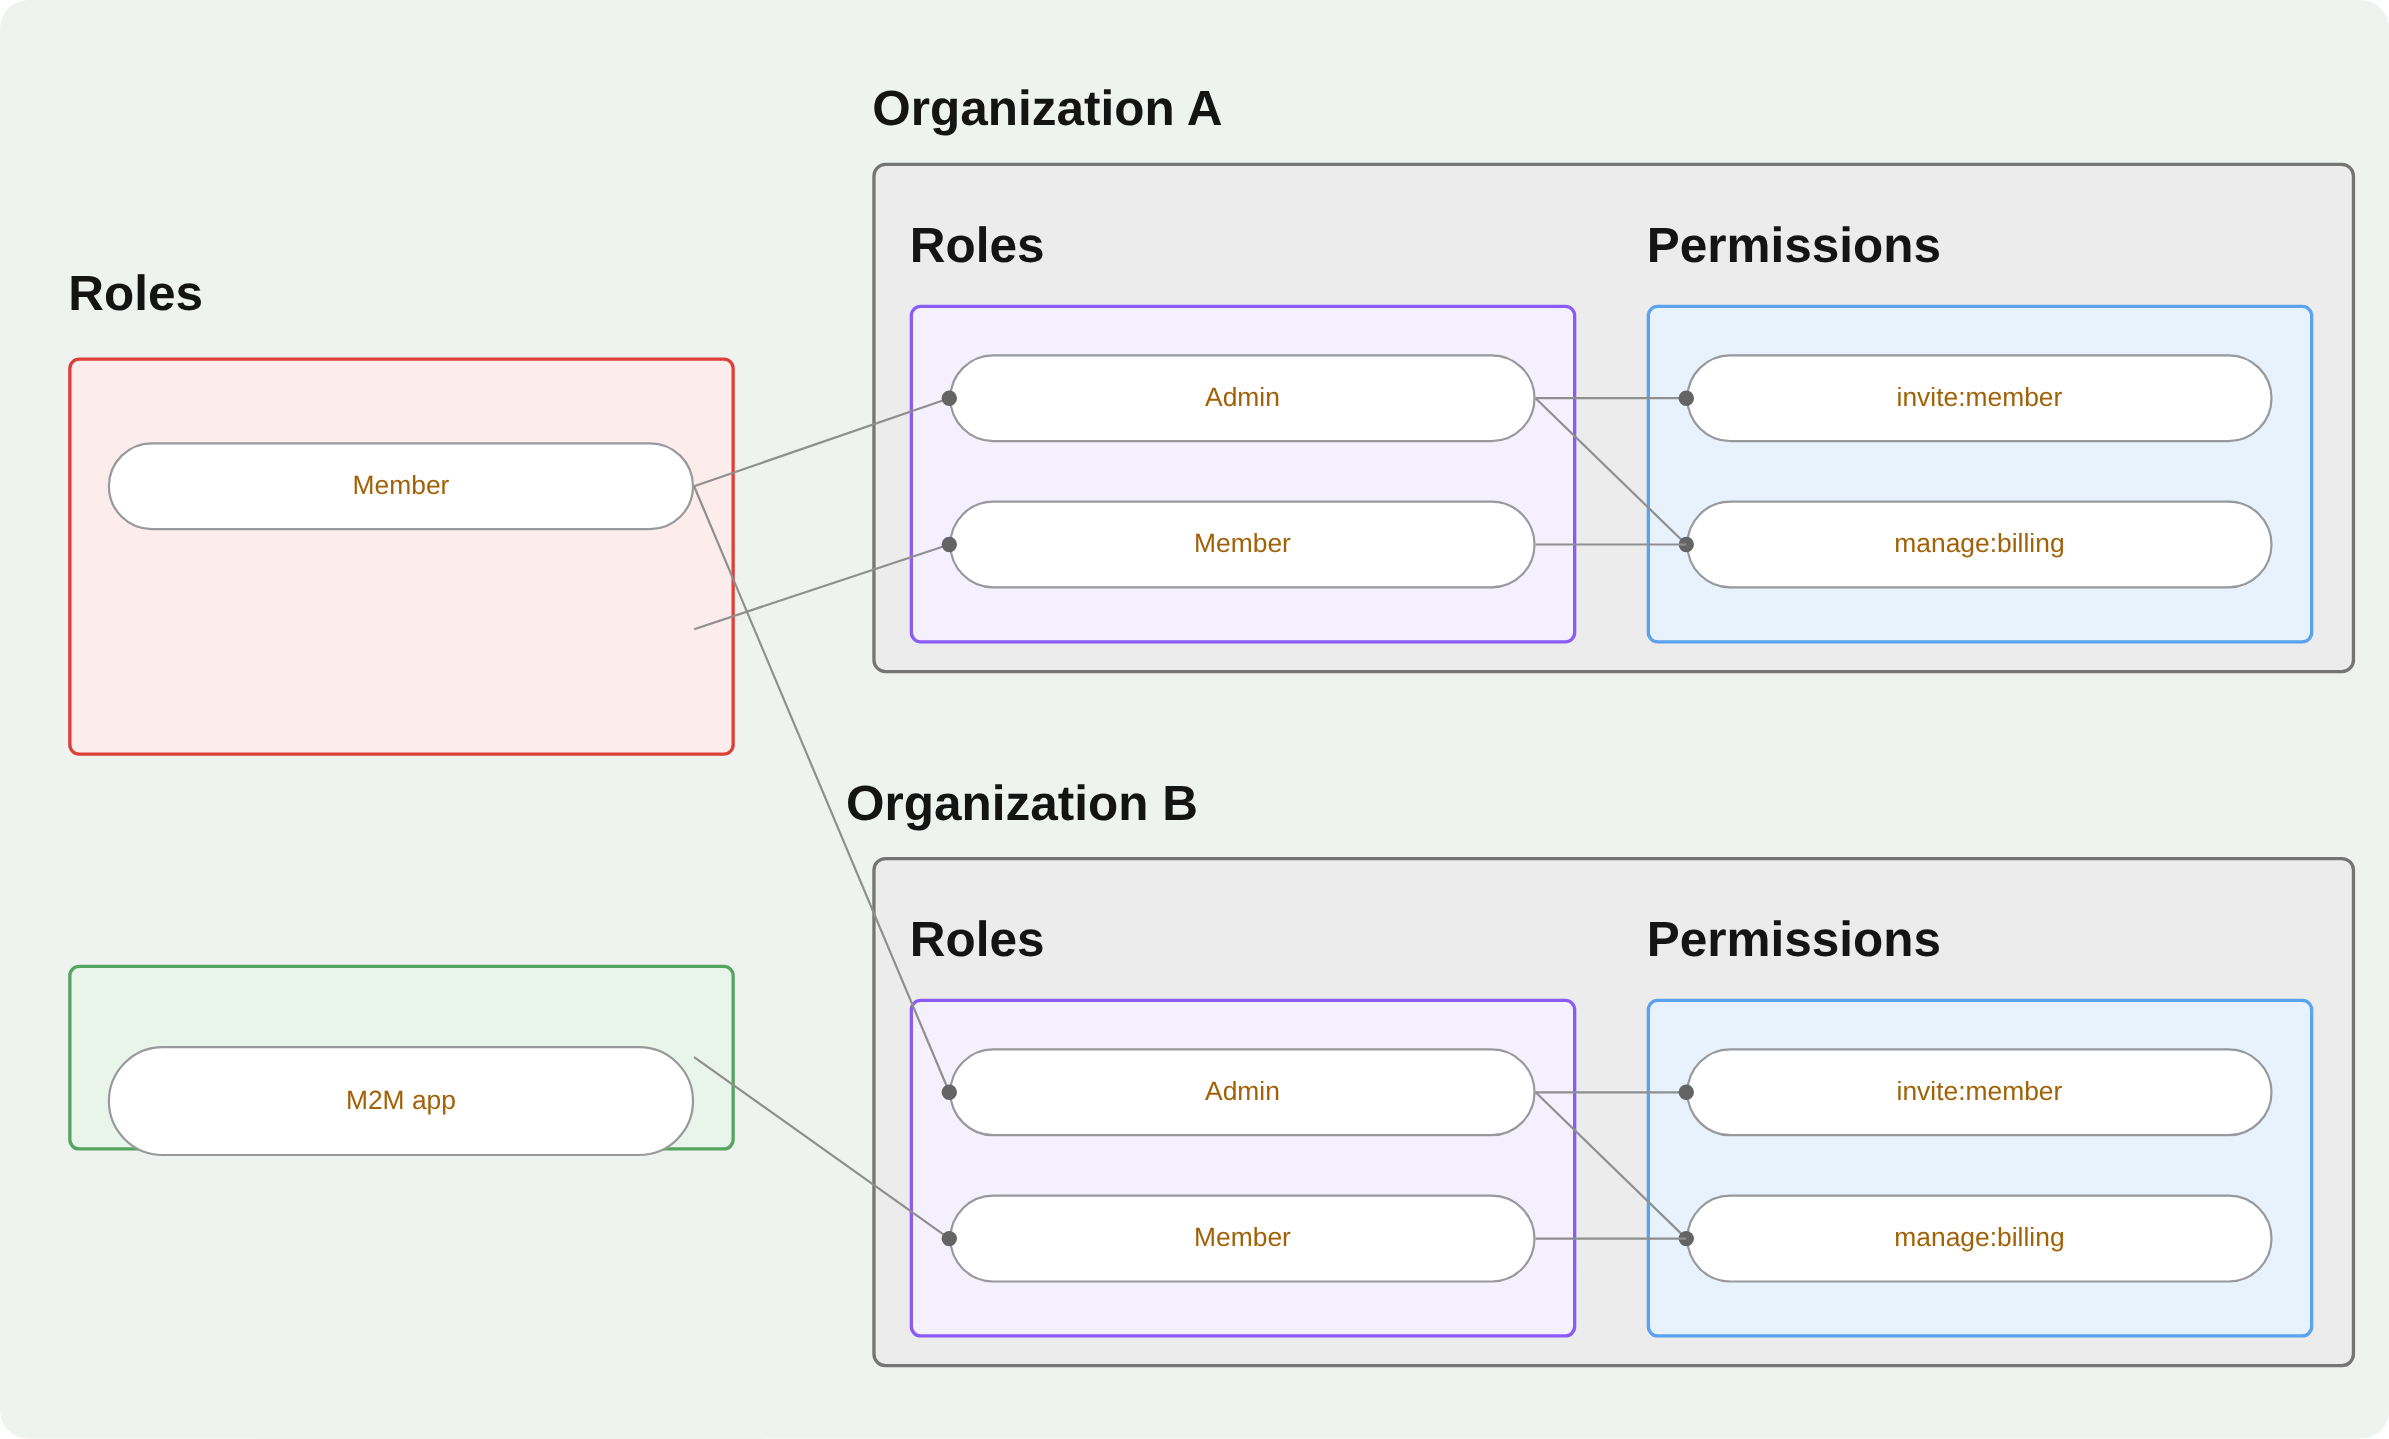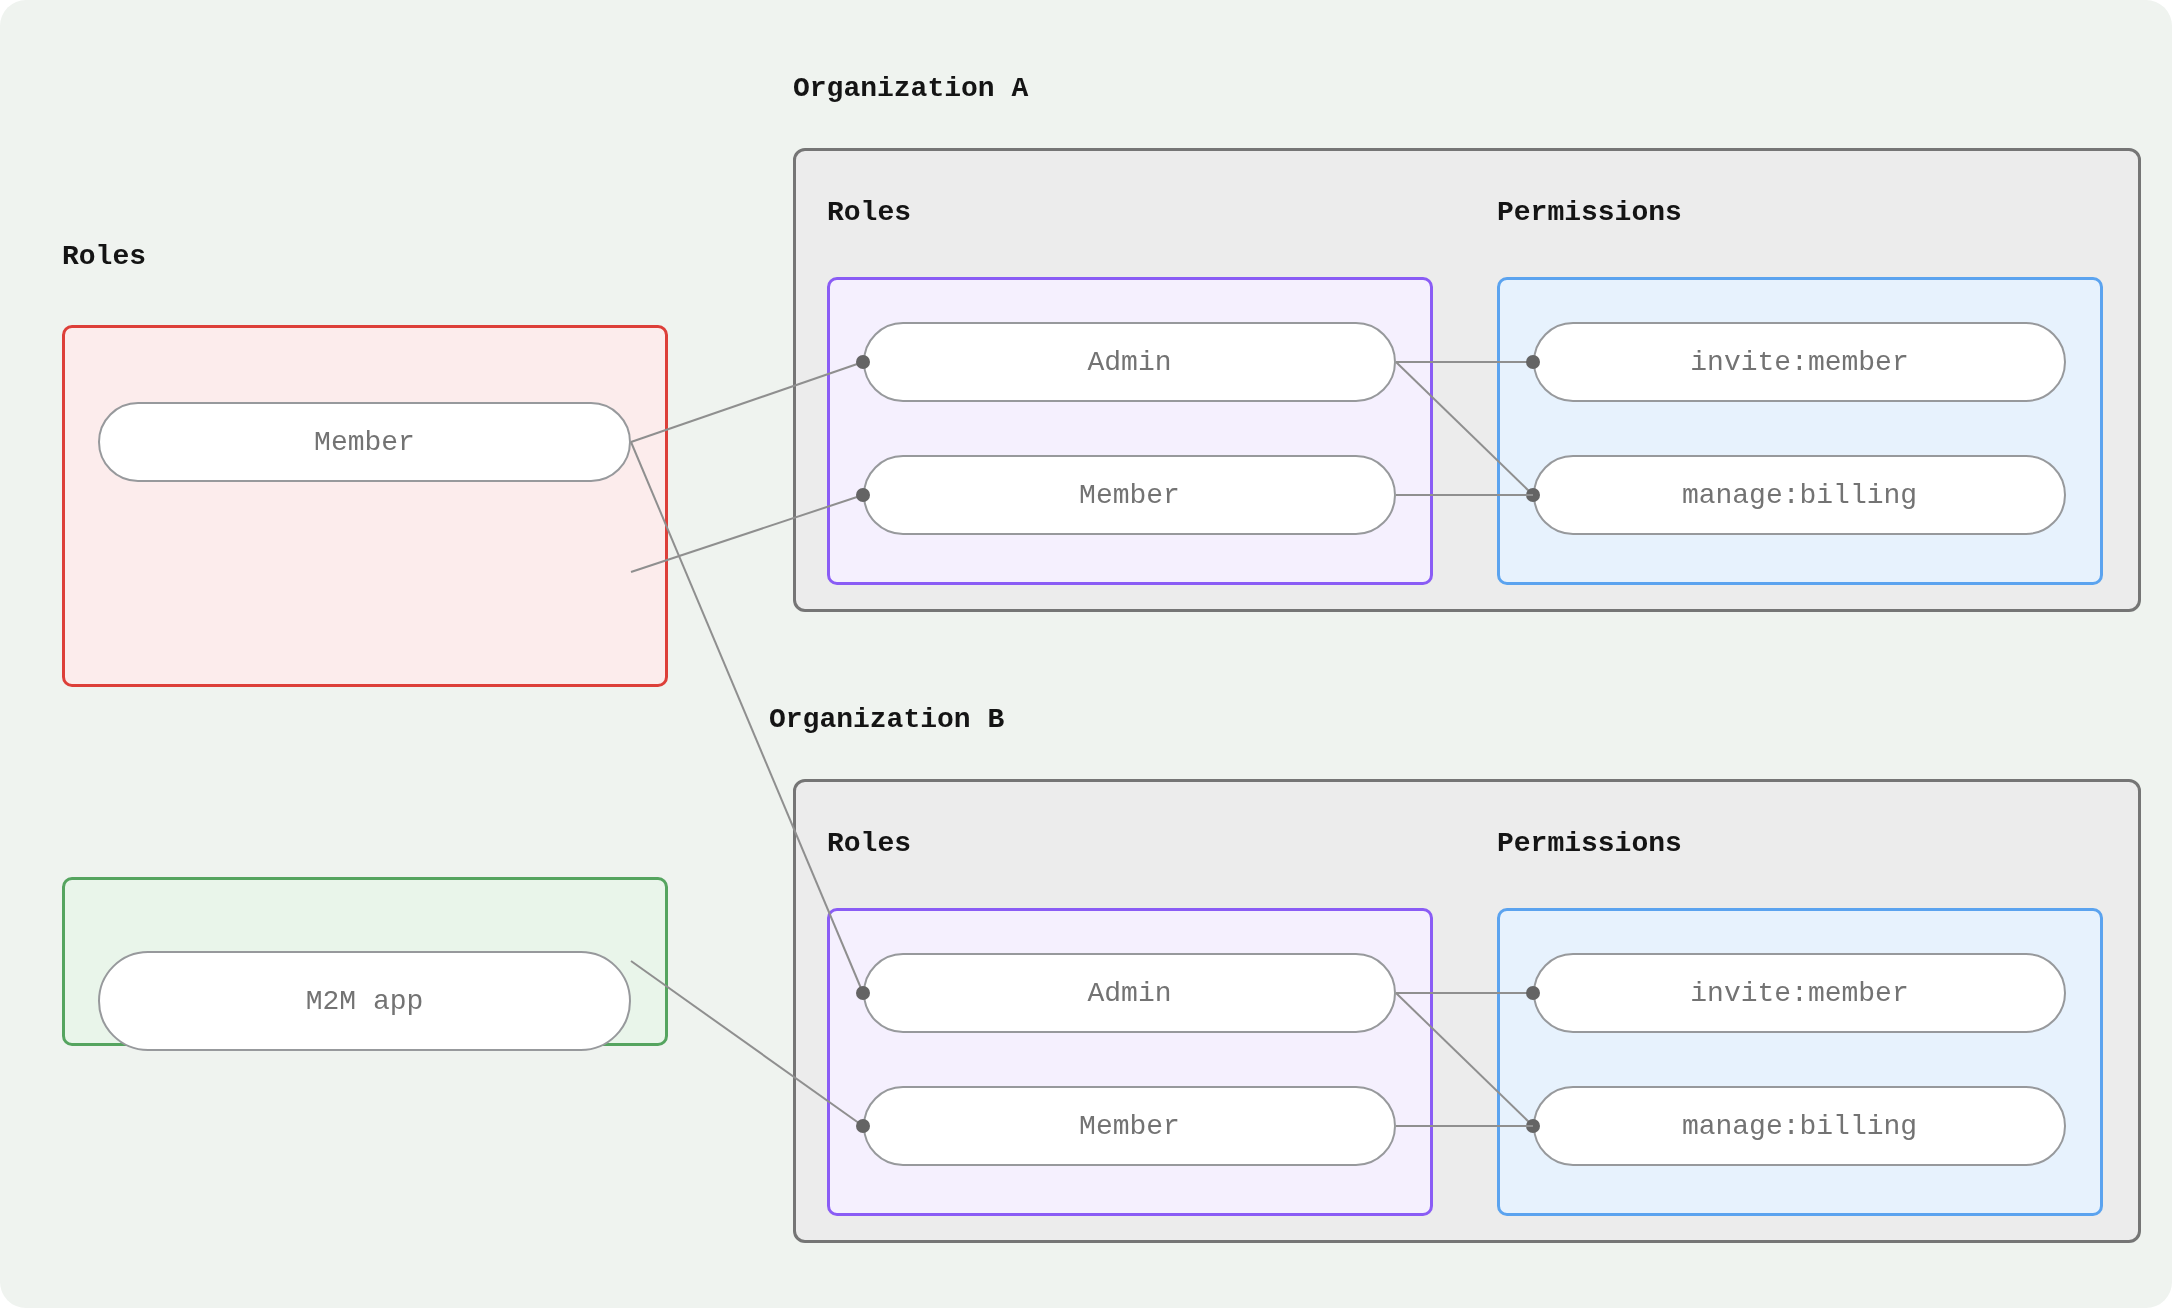--- a/index.html
+++ b/index.html
@@ -6,50 +6,48 @@
   #canvas{
     position:relative;
     width:2172px;height:1308px;
     background:#eff3ef;
     border-radius:26px;
     overflow:hidden;
     font-family:"Liberation Sans","DejaVu Sans",sans-serif;
   }
   .title{
     position:absolute;
-    font-size:28px;
+    font-size:45px;
     font-weight:600;
     line-height:1.2;
     color:#141414;
     white-space:nowrap;
-    font-family:Liberation Mono, monospace;
   }
   .group{
     position:absolute;
     border-radius:10px;
     box-sizing:border-box;
   }
   .users-group{background:#fcecec;border:3px solid #dd3f39;}
   .m2m-group{background:#e9f5ea;border:3px solid #55a45f;}
   .org-group{background:#ececec;border:3px solid #757575;border-radius:12px;}
   .roles-group{background:#f5f0fe;border:3px solid #8a5cf5;}
   .perms-group{background:#e7f2fd;border:3px solid #5ba3ef;}
   .pill{
     position:absolute;
     box-sizing:border-box;
     background:#ffffff;
     border:2px solid #97999c;
     border-radius:999px;
     display:flex;
     align-items:center;
     justify-content:center;
-    font-size:28px;
-    color:#737373;
+    font-size:24px;
+    color:#a16207;
     white-space:nowrap;
-    font-family:Liberation Mono, monospace;
   }
   #edges{
     position:absolute;
     left:0;top:0;
     width:2172px;height:1308px;
     pointer-events:none;
     z-index:5;
   }
 </style>
 </head>

